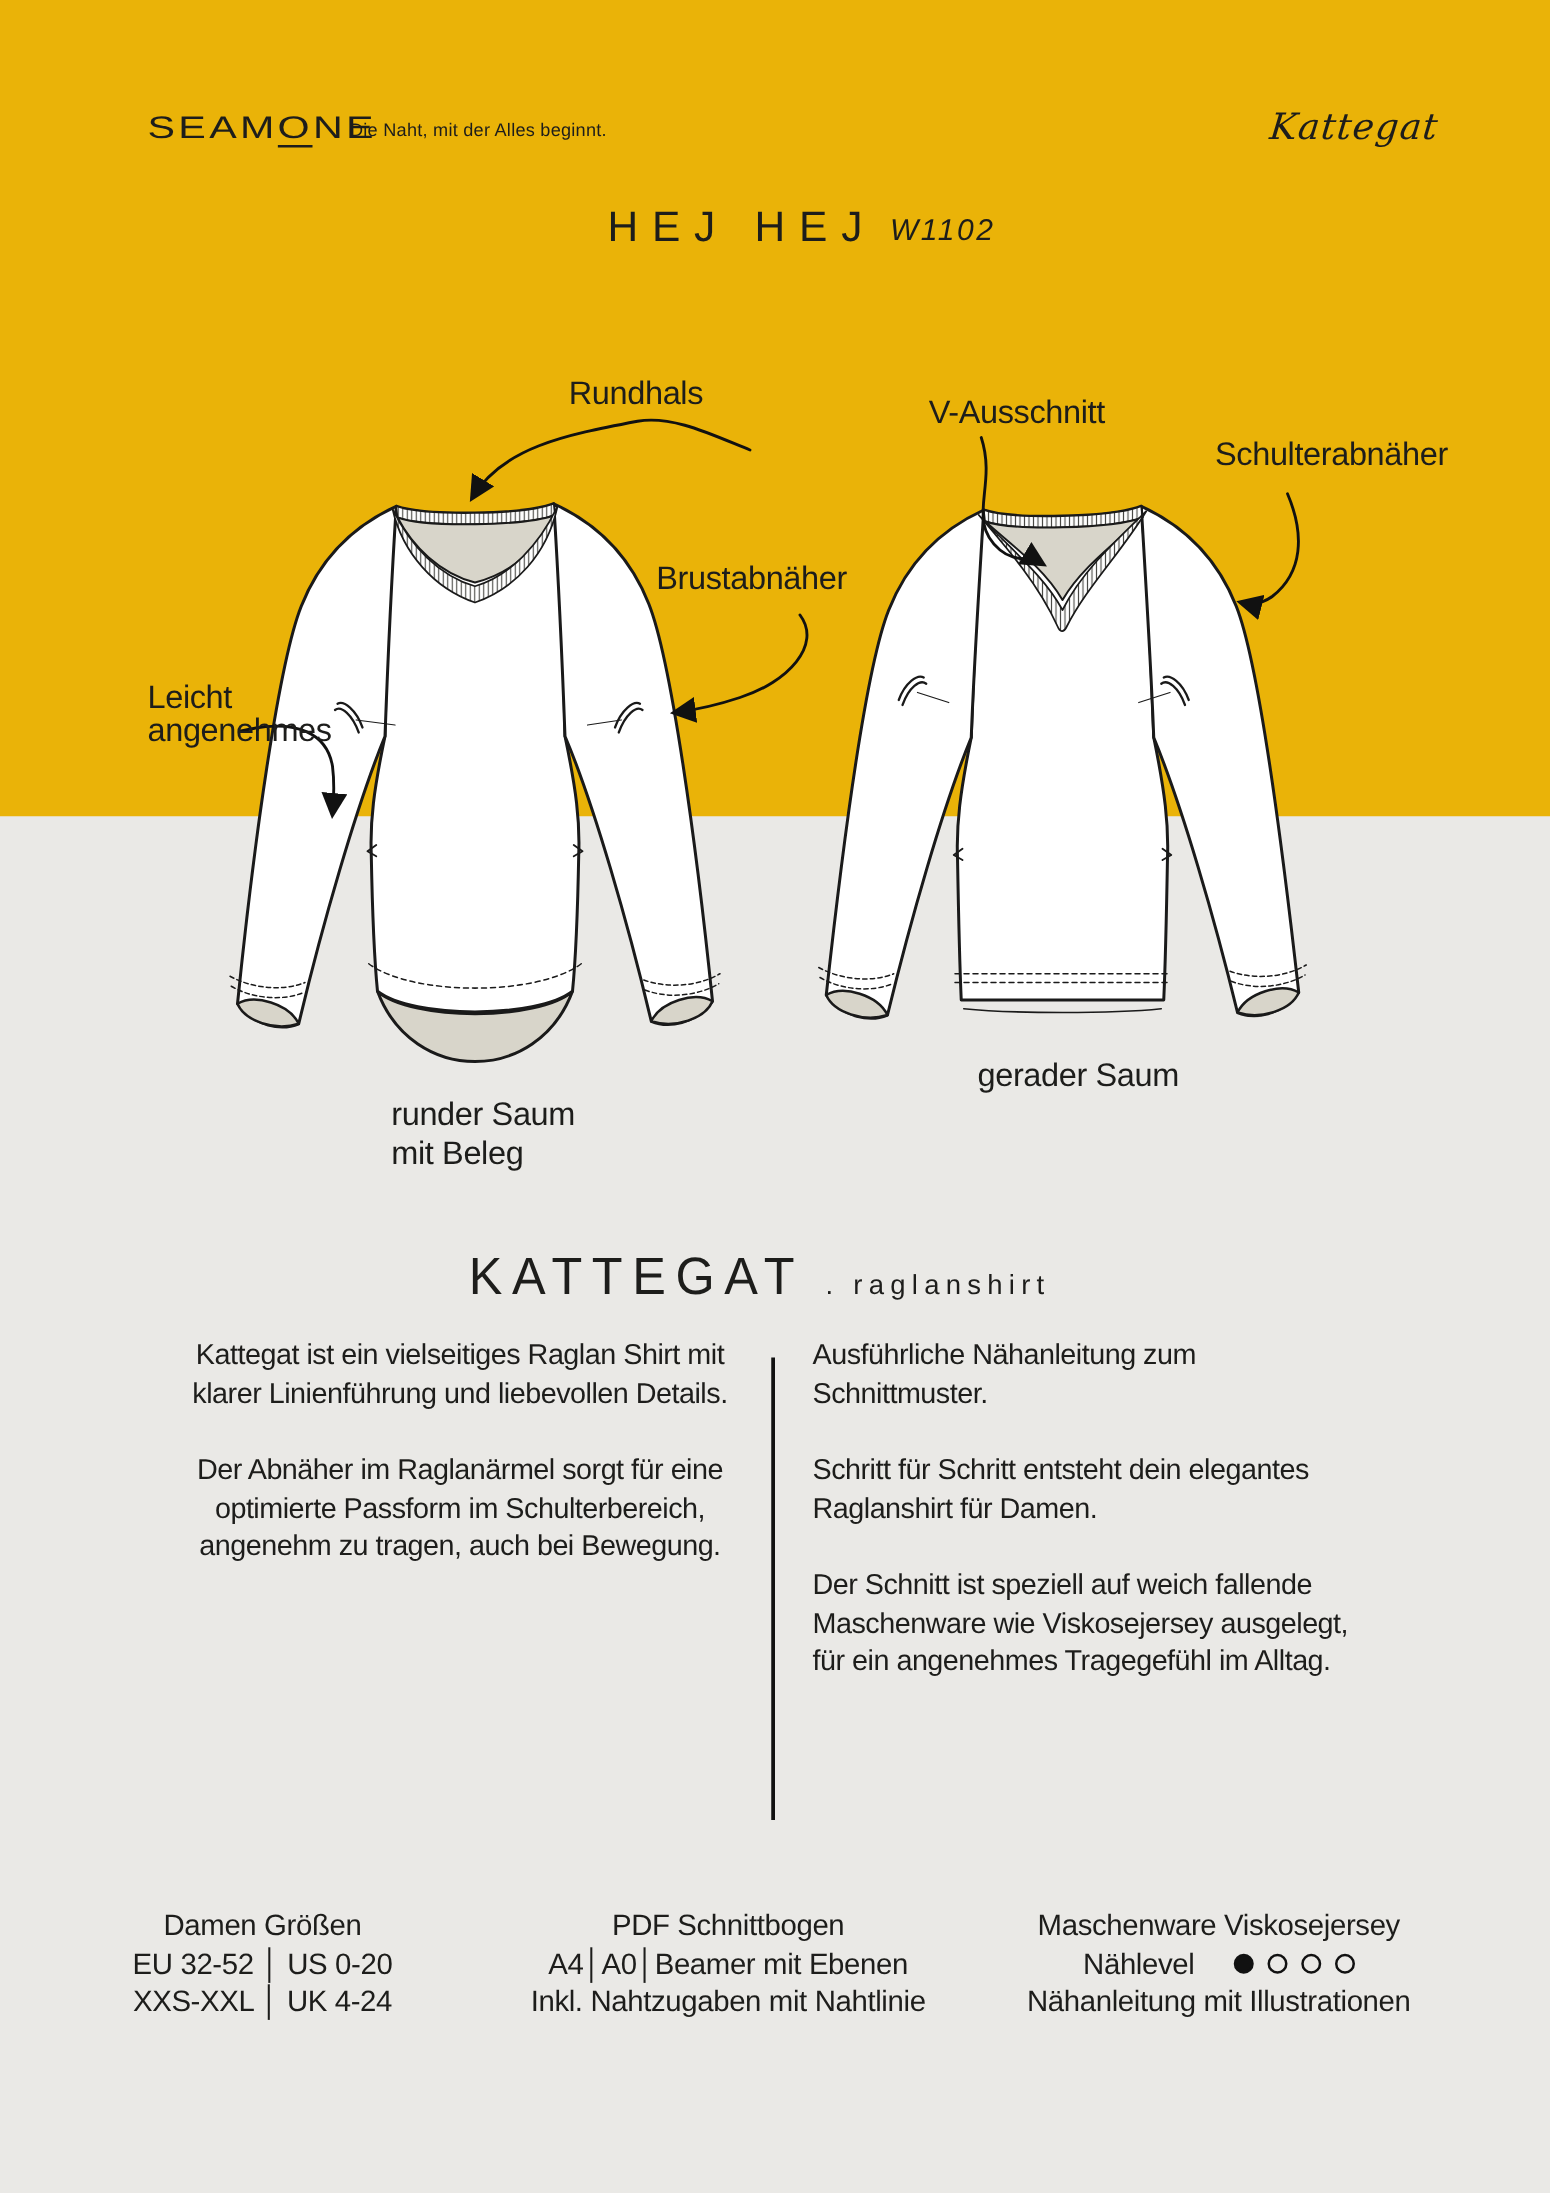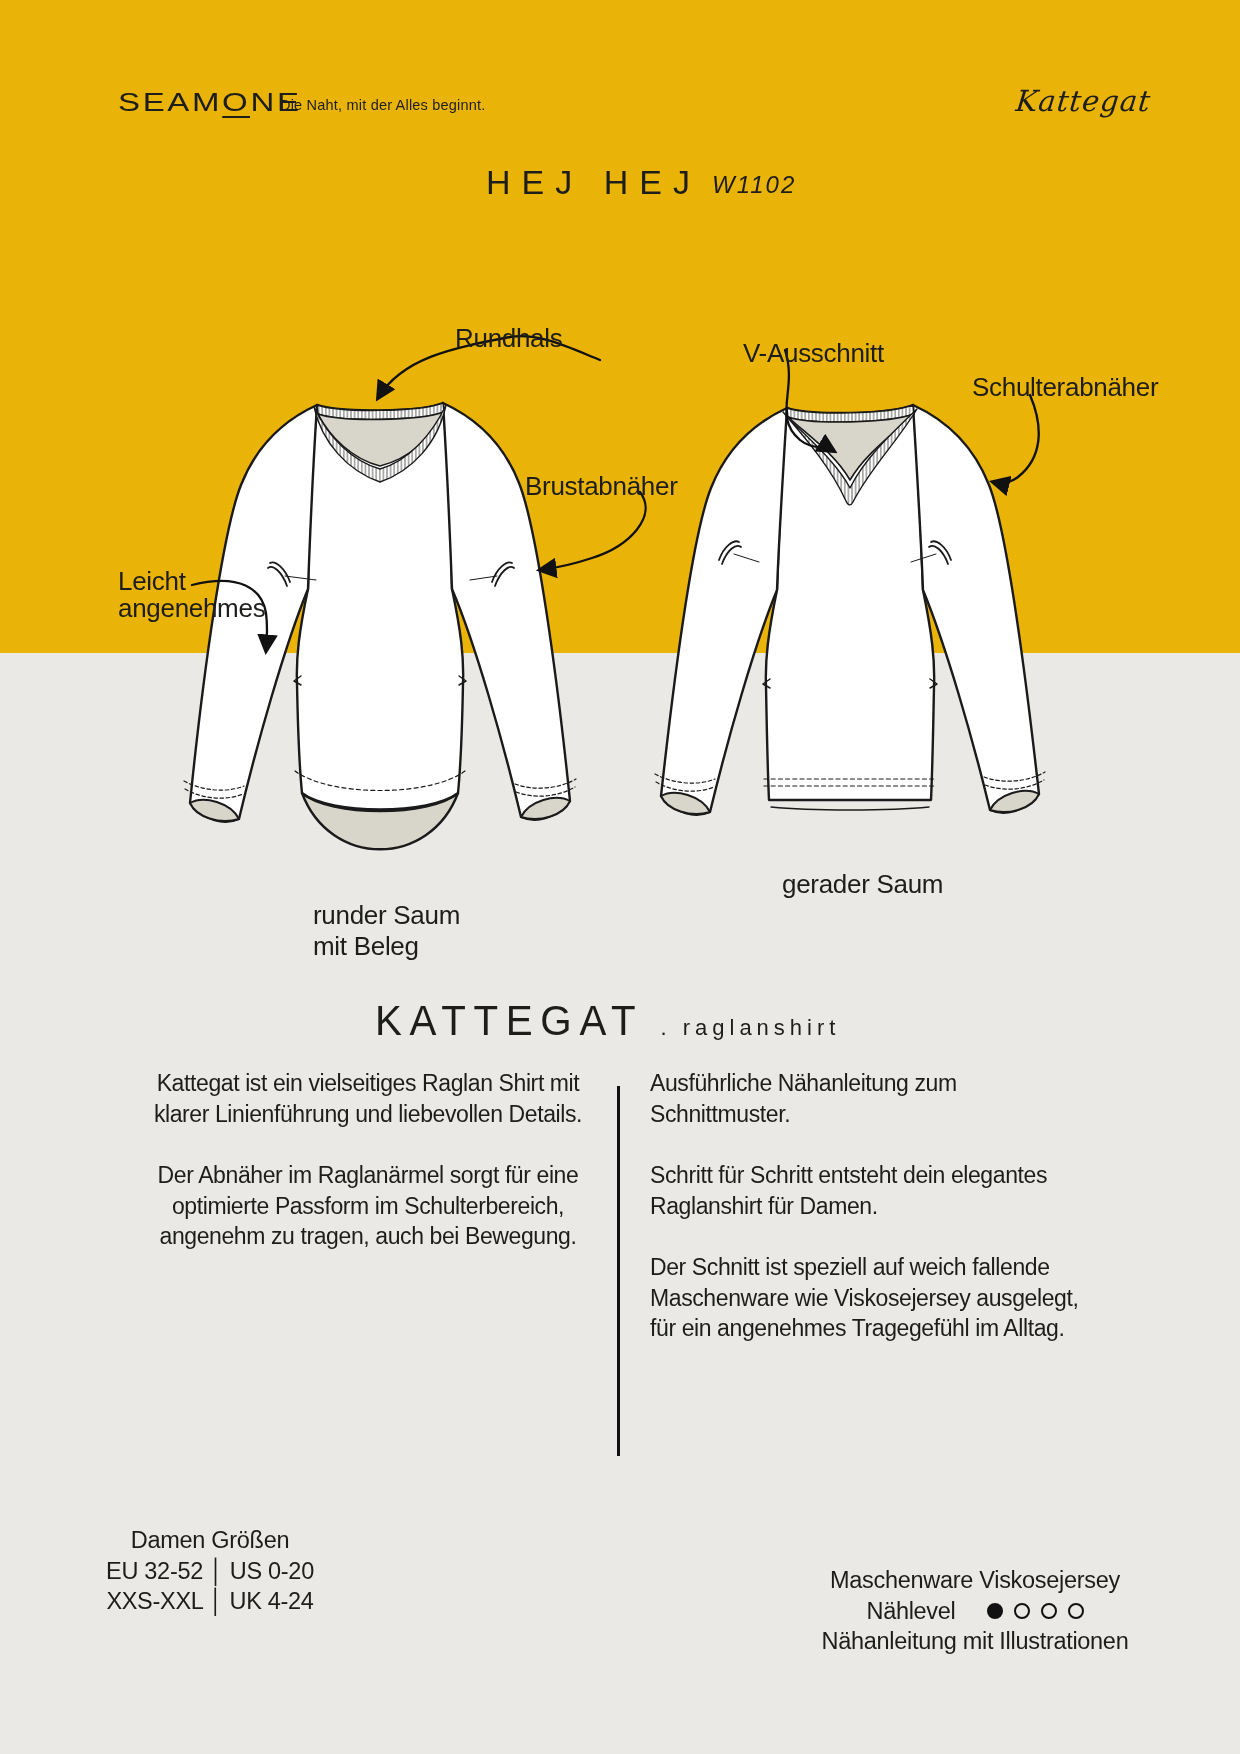--- a/index.html
+++ b/index.html
@@ -15,21 +15,21 @@
   .brand-script{position:absolute;left:1016px;top:84px;font-family:"DejaVu Serif",serif;
         font-style:italic;font-size:29px;letter-spacing:1px;transform:skewX(-6deg);white-space:nowrap;}
 
   
   .product-name{position:absolute;left:486px;top:163px;font-size:34px;font-weight:400;
         letter-spacing:11px;white-space:nowrap;text-align:right;}
   .product-code{position:absolute;left:712px;top:171px;font-size:24px;font-style:italic;
         letter-spacing:2px;white-space:nowrap;}
 
   
-  .il-label{position:absolute;font-size:26px;letter-spacing:-0.3px;line-height:27px;white-space:pre-line;margin-top:24px;}
+  .il-label{position:absolute;font-size:26px;letter-spacing:-0.3px;line-height:27px;white-space:pre-line;}
   .lbl-rundhals{left:455px;top:301px;}
   .lbl-vausschnitt{left:743px;top:316px;}
   .lbl-schulter{left:972px;top:350px;}
   .lbl-brust{left:525px;top:449px;}
   .lbl-leicht{left:118px;top:544px;}
   .lbl-runder{left:313px;top:876px;line-height:31px;}
   .lbl-gerader{left:782px;top:847px;}
 
   svg{position:absolute;}
   .shirt-svg path{vector-effect:none;}
@@ -44,21 +44,21 @@
   .col p{margin:0 0 31px 0;white-space:pre-line;}
   .col-left{left:118px;width:500px;text-align:center;}
   .col-right{left:650px;width:500px;}
   .divider{position:absolute;left:617px;top:1086px;width:2.5px;height:370px;background:#111;}
 
   
   .foot{position:absolute;top:1525px;text-align:center;font-size:23.5px;line-height:30.5px;
         letter-spacing:-0.3px;white-space:pre-line;}
   .foot-sizes{left:60px;width:300px;}
   .foot-pattern{left:420px;width:325px;}
-  .foot-material{left:800px;width:350px;white-space:normal;margin-top:40px;}
+  .foot-material{left:800px;width:350px;white-space:normal;}
   .foot-material .frow{white-space:pre-line;}
   .level-row{display:flex;align-items:center;justify-content:center;gap:25px;height:30.5px;}
   .dot{display:inline-block;width:16px;height:16px;border:2px solid #111;border-radius:50%;box-sizing:border-box;}
   .dot.filled{background:#111;}
 </style>
 </head>
 <body>
 
 <div class="page" style="--ink: #1d1d1b; --band: #eae9e6;">
   <div class="band"></div>
@@ -208,20 +208,23 @@
     <p>Schritt für Schritt entsteht dein elegantes
 Raglanshirt für Damen.</p>
     <p>Der Schnitt ist speziell auf weich fallende
 Maschenware wie Viskosejersey ausgelegt,
 für ein angenehmes Tragegefühl im Alltag.</p>
   </div>
 
   <div class="foot foot-sizes">Damen Größen
 EU 32-52 │ US 0-20
 XXS-XXL │ UK 4-24</div>
+  <div class="foot foot-pattern">PDF Schnittbogen
+A4│A0│Beamer mit Ebenen
+Inkl. Nahtzugaben mit Nahtlinie</div>
   <div class="foot foot-material">
     <div class="frow">Maschenware Viskosejersey</div>
     <div class="level-row">
       <span>Nählevel</span>
       <span id="level-dots" style="display:inline-flex;gap:11px;align-items:center;margin-left:6px;">
           <span class="dot filled"></span>
           <span class="dot"></span>
           <span class="dot"></span>
           <span class="dot"></span>
         </span>

